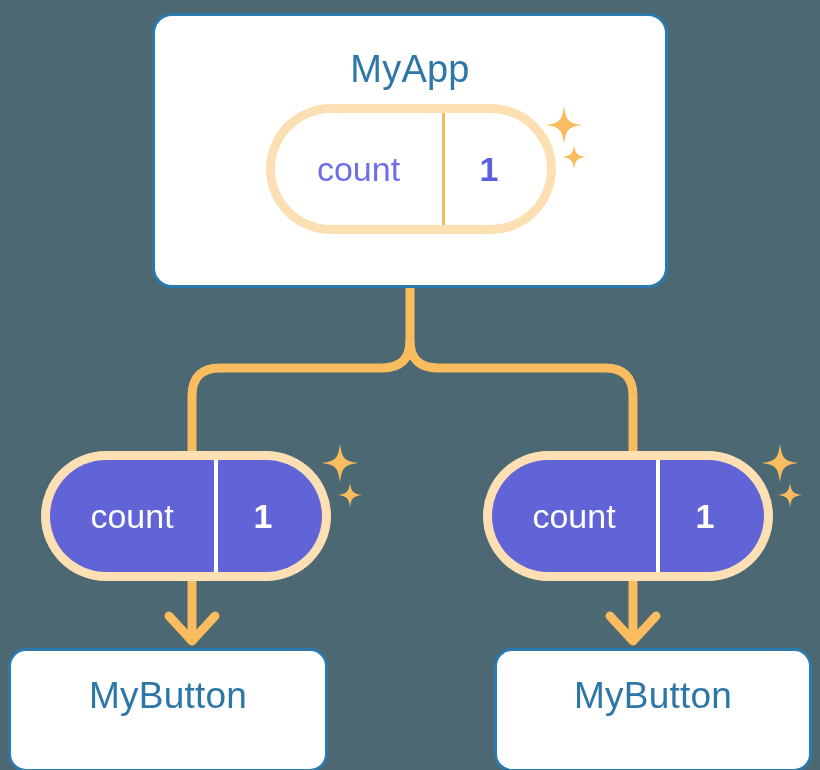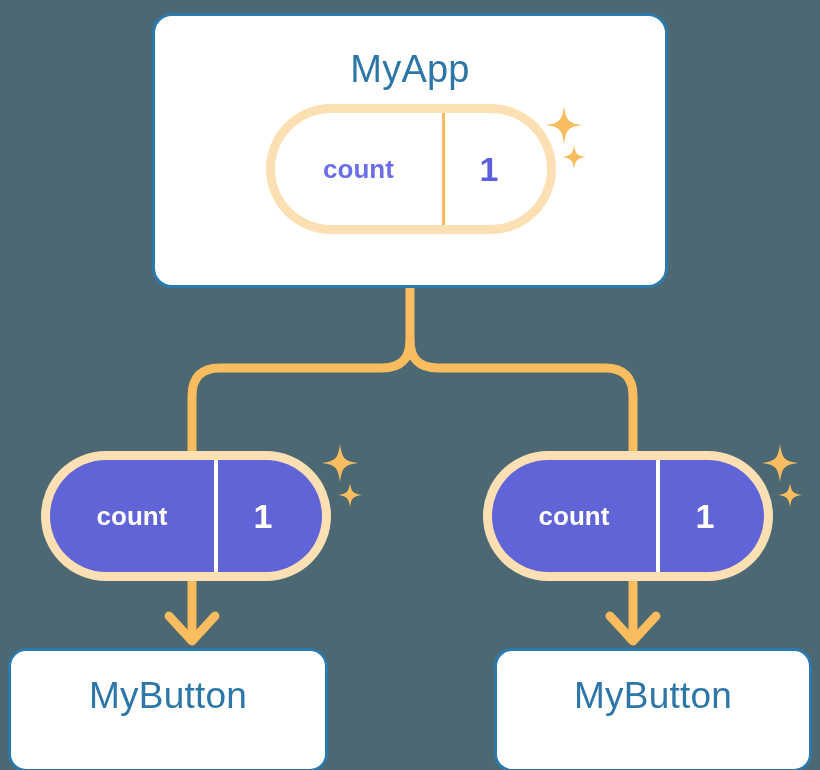--- a/index.html
+++ b/index.html
@@ -94,22 +94,22 @@
   }
   .pill-cell {
     display: flex;
     align-items: center;
     justify-content: center;
     box-sizing: border-box;
     white-space: nowrap;
   }
   .pill-key {
     flex: 0 0 auto;
-    font-size: 26px;
-    font-weight: 700;
+    font-size: 34px;
+    font-weight: 400;
   }
   .pill-val {
     flex: 0 0 auto;
     font-size: 34px;
     font-weight: 700;
   }
 
   
   #app-pill {
     left: 275px;

